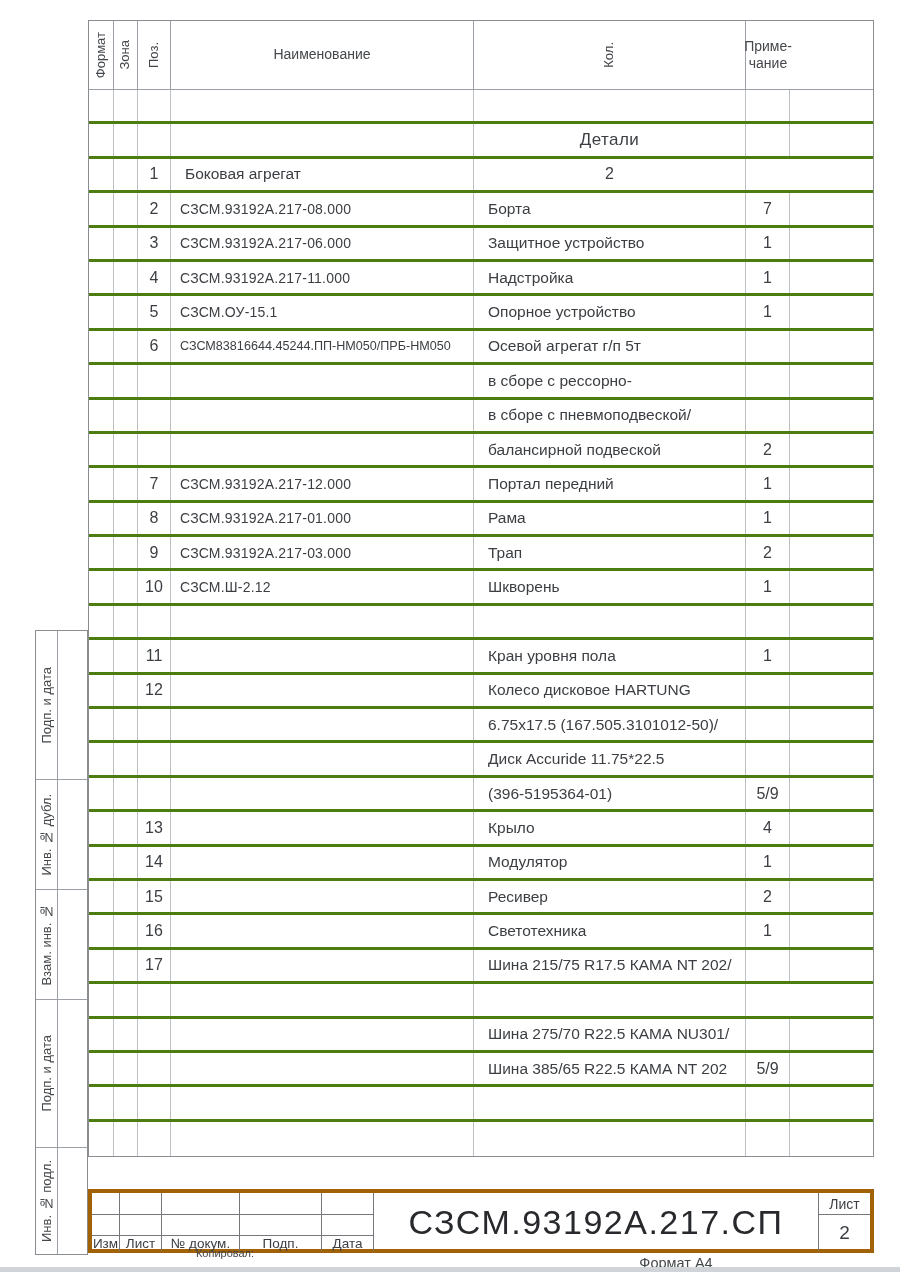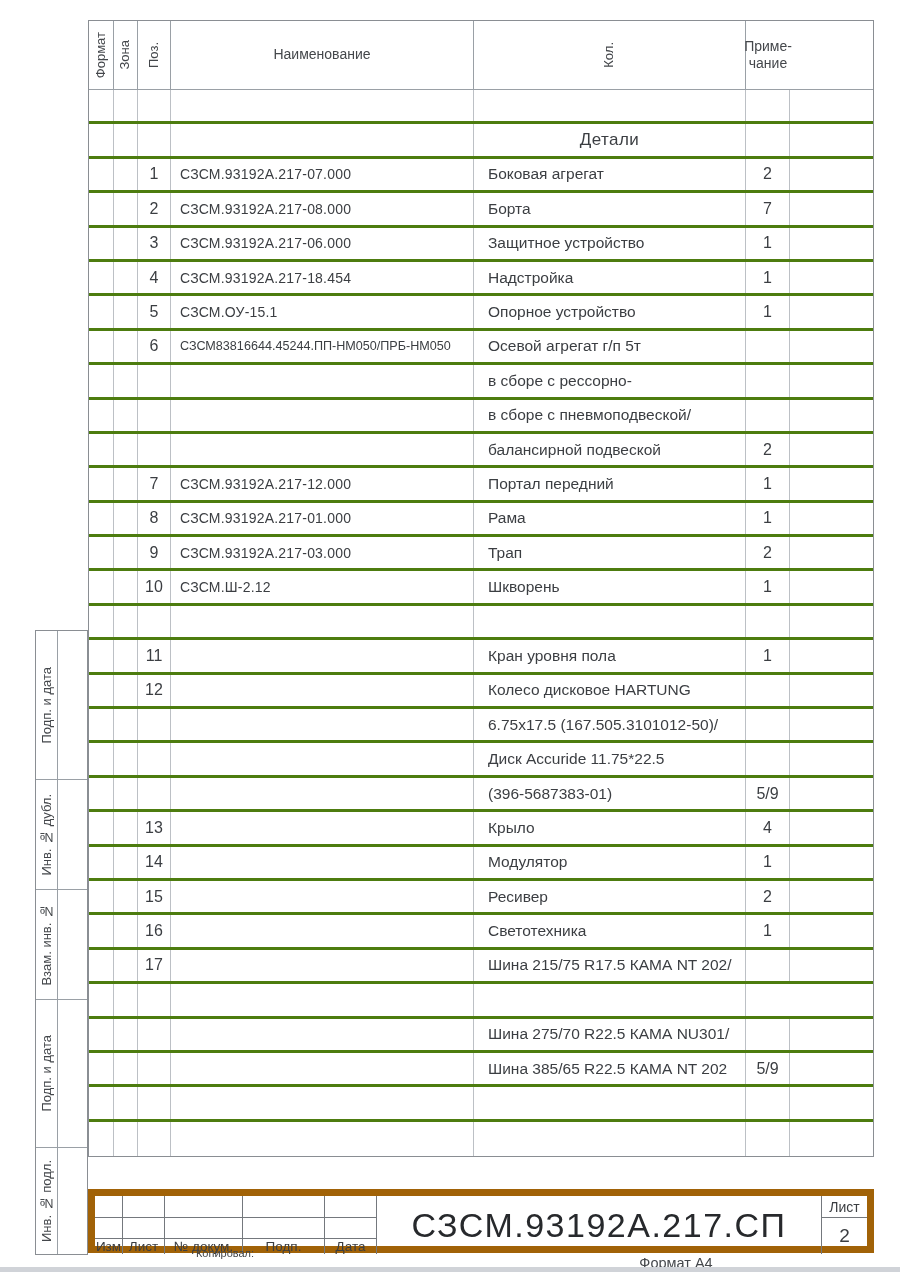--- a/index.html
+++ b/index.html
@@ -53,21 +53,21 @@
   .side-sec:last-child{border-bottom:none;flex:1;}
   .side-label{
     width:21px;border-right:1px solid #9aa0a6;display:flex;align-items:center;justify-content:center;
     font-size:12.5px;color:#44474b;
   }
   .side-blank{flex:1;}
 
   
   .title-block{
     position:absolute;left:88px;top:1189px;width:786px;height:64px;
-    border:7px solid #a16207;box-sizing:border-box;background:#fff;
+    border:4px solid #a16207;box-sizing:border-box;background:#fff;
     display:grid;
     grid-template-columns:28px 42px 78px 82px 52px 445px 1fr;
     grid-template-rows:22px 21px 1fr;
   }
   .tb-cell{border-right:1px solid #74787d;border-bottom:1px solid #74787d;box-sizing:border-box;}
   .tb-label{
     display:flex;align-items:center;justify-content:center;
     font-size:13.5px;color:#3b3e42;border-bottom:none;
   }
   .tb-big{
@@ -137,21 +137,20 @@
           <div class="cell c-pos"></div>
           <div class="cell c-designation"></div>
           <div class="cell c-name section">Детали</div>
           <div class="cell c-qty"></div>
           <div class="cell c-note"></div>
         </div>
         <div class="srow grid-cols">
           <div class="cell c-format"></div>
           <div class="cell c-zone"></div>
           <div class="cell c-pos">1</div>
-          <div class="cell c-designation">СЗСМ.93192А.217-07.000</div>
           <div class="cell c-name">Боковая агрегат</div>
           <div class="cell c-qty">2</div>
           <div class="cell c-note"></div>
         </div>
         <div class="srow grid-cols">
           <div class="cell c-format"></div>
           <div class="cell c-zone"></div>
           <div class="cell c-pos">2</div>
           <div class="cell c-designation">СЗСМ.93192А.217-08.000</div>
           <div class="cell c-name">Борта</div>
@@ -164,21 +163,21 @@
           <div class="cell c-pos">3</div>
           <div class="cell c-designation">СЗСМ.93192А.217-06.000</div>
           <div class="cell c-name">Защитное устройство</div>
           <div class="cell c-qty">1</div>
           <div class="cell c-note"></div>
         </div>
         <div class="srow grid-cols">
           <div class="cell c-format"></div>
           <div class="cell c-zone"></div>
           <div class="cell c-pos">4</div>
-          <div class="cell c-designation">СЗСМ.93192А.217-18.454</div>
+          <div class="cell c-designation">СЗСМ.93192А.217-11.000</div>
           <div class="cell c-name">Надстройка</div>
           <div class="cell c-qty">1</div>
           <div class="cell c-note"></div>
         </div>
         <div class="srow grid-cols">
           <div class="cell c-format"></div>
           <div class="cell c-zone"></div>
           <div class="cell c-pos">5</div>
           <div class="cell c-designation">СЗСМ.ОУ-15.1</div>
           <div class="cell c-name">Опорное устройство</div>
@@ -300,21 +299,21 @@
           <div class="cell c-designation"></div>
           <div class="cell c-name">Диск Accuride 11.75*22.5</div>
           <div class="cell c-qty"></div>
           <div class="cell c-note"></div>
         </div>
         <div class="srow grid-cols">
           <div class="cell c-format"></div>
           <div class="cell c-zone"></div>
           <div class="cell c-pos"></div>
           <div class="cell c-designation"></div>
-          <div class="cell c-name">(396-5687383-01)</div>
+          <div class="cell c-name">(396-5195364-01)</div>
           <div class="cell c-qty">5/9</div>
           <div class="cell c-note"></div>
         </div>
         <div class="srow grid-cols">
           <div class="cell c-format"></div>
           <div class="cell c-zone"></div>
           <div class="cell c-pos">13</div>
           <div class="cell c-designation"></div>
           <div class="cell c-name">Крыло</div>
           <div class="cell c-qty">4</div>

